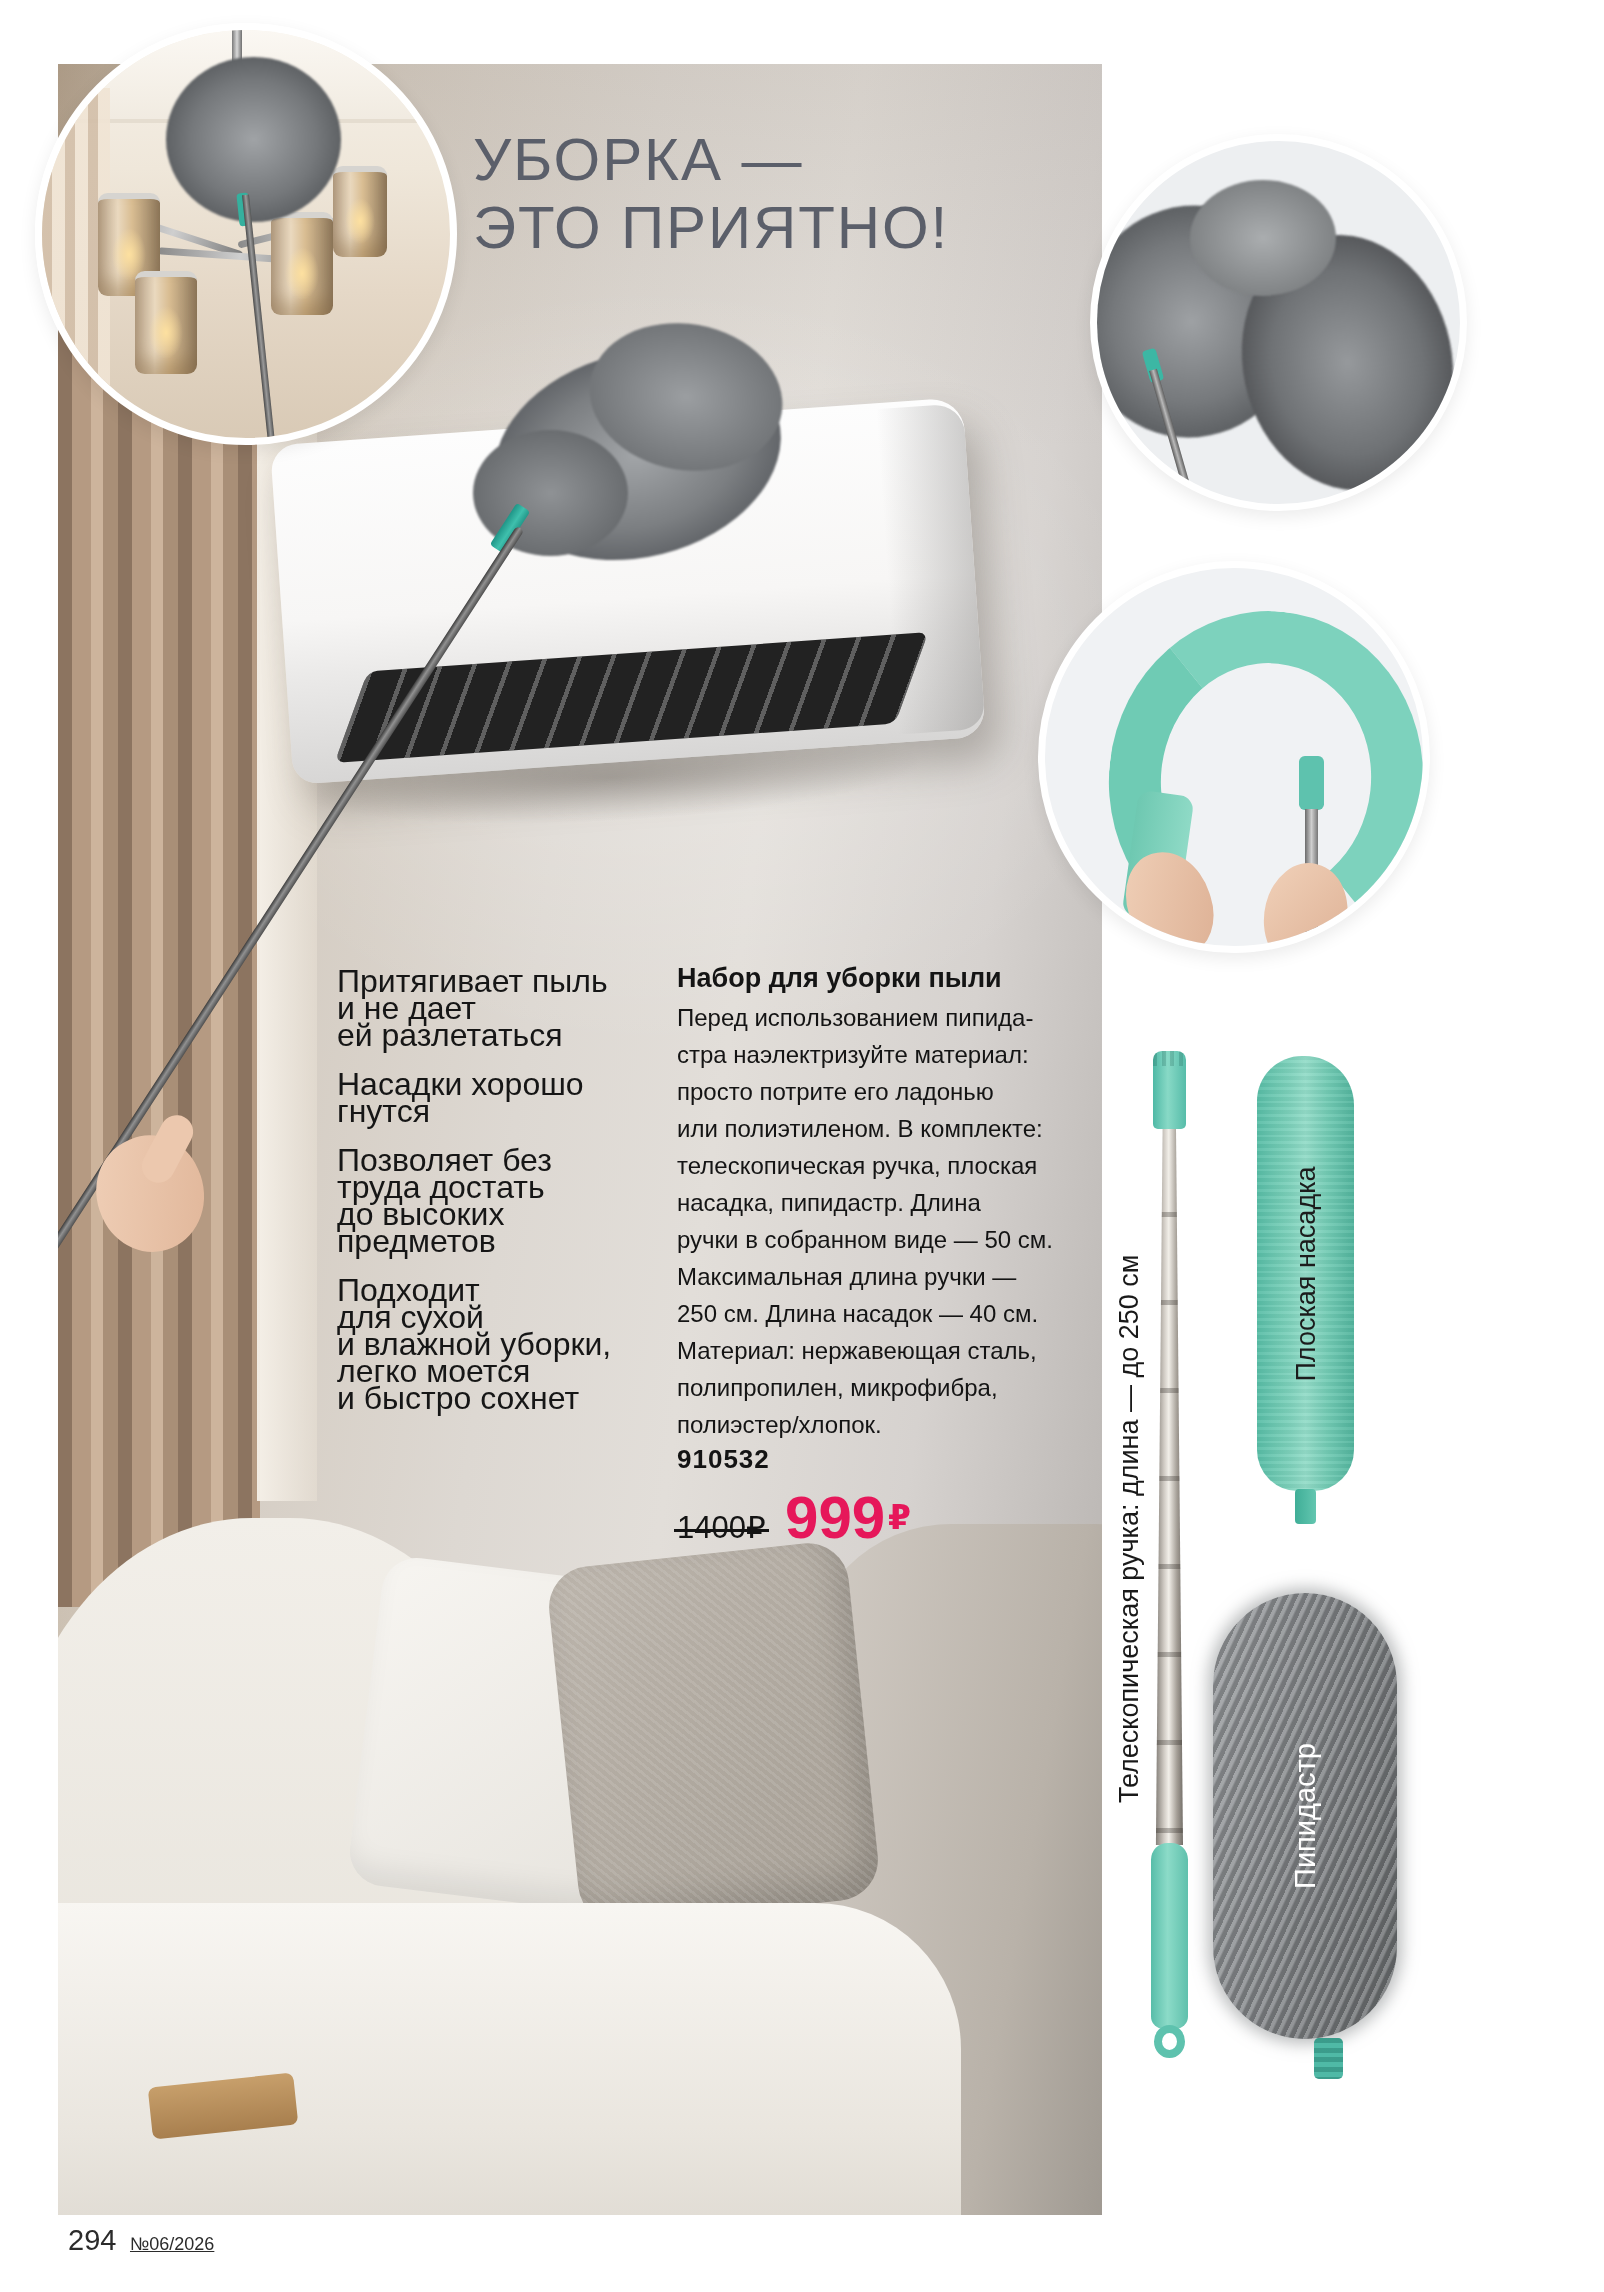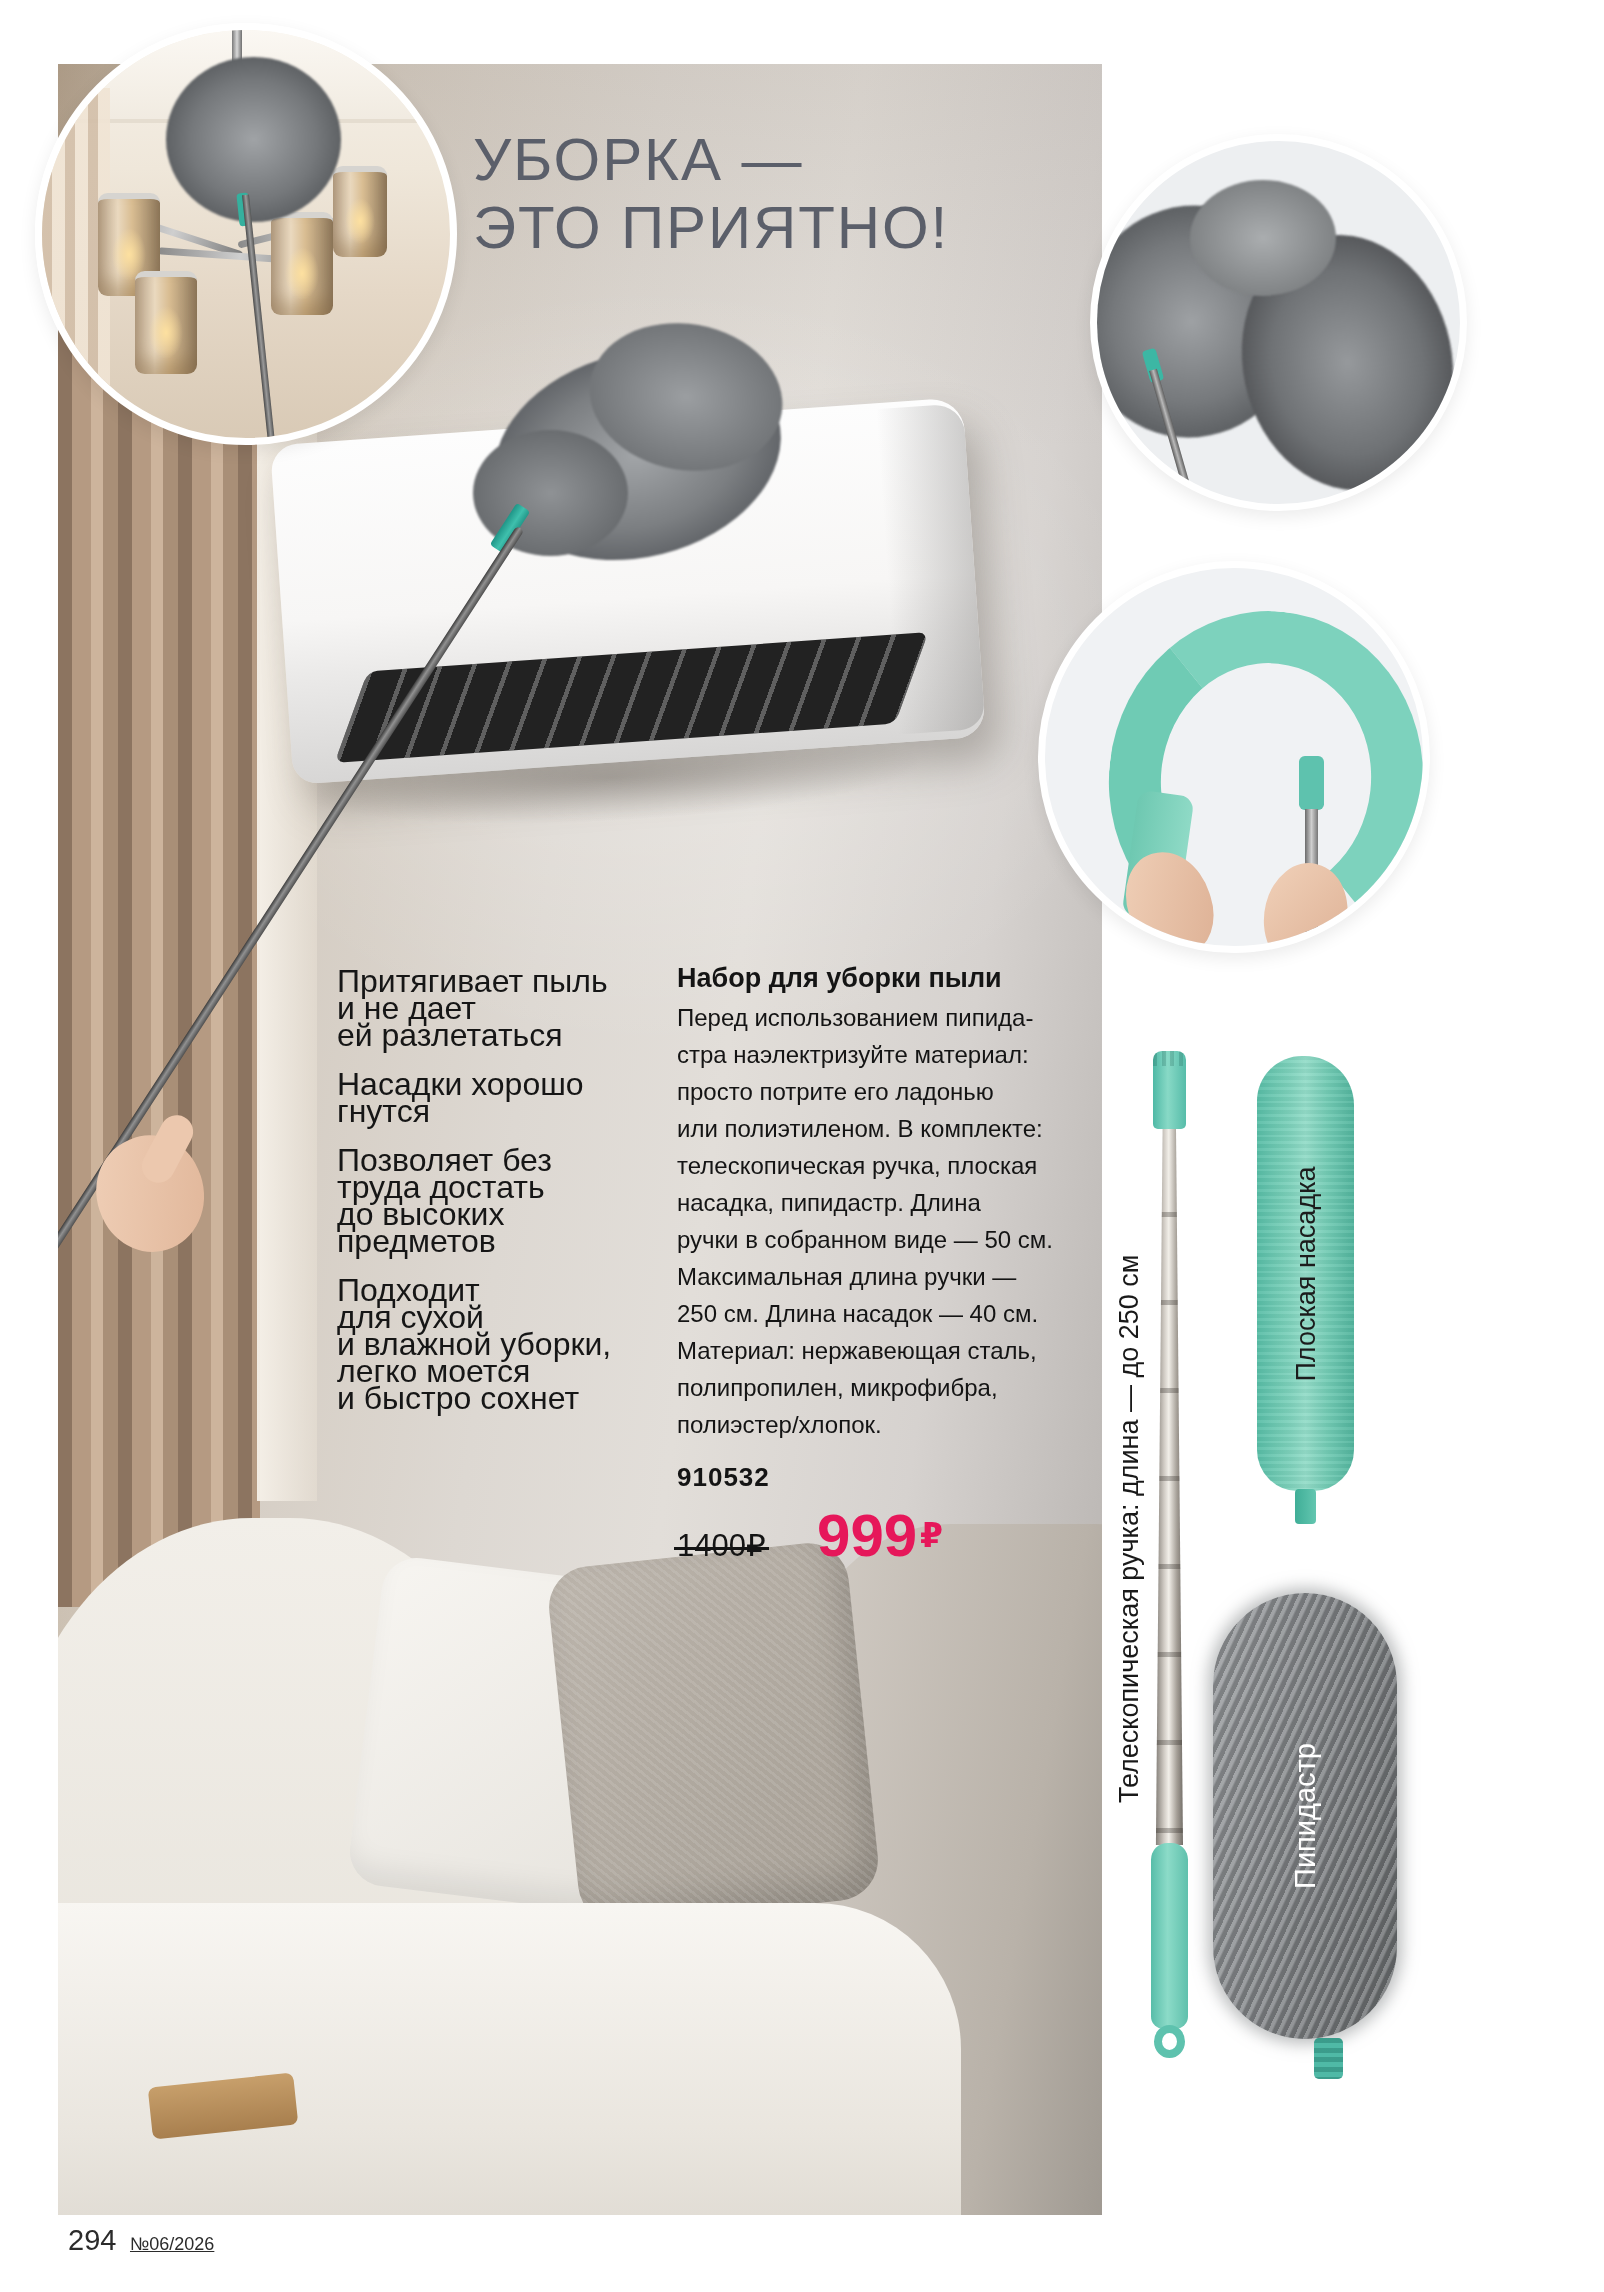--- a/index.html
+++ b/index.html
@@ -66,25 +66,25 @@
       background:linear-gradient(180deg,#c79f6b,#a87f4e);transform:rotate(-6deg);}
 
   
   .title{position:absolute;left:415px;top:62px;z-index:7;color:#5b5f6a;font-size:60px;line-height:68px;
       font-weight:500;letter-spacing:1.9px;}
   .features{position:absolute;left:279px;top:904px;z-index:7;font-size:32px;line-height:27px;color:#161616;}
   .features p{margin:0 0 22px;white-space:pre-line;}
   .desc{position:absolute;left:619px;top:899px;width:456px;z-index:7;color:#141414;}
   .desc h3{margin:0 0 4.9px;font-size:27px;line-height:31px;font-weight:700;}
   .desc .body{font-size:24px;line-height:37px;white-space:pre-line;}
-  .desc .code{margin-top:19px;font-size:26px;font-weight:600;letter-spacing:1px;}
+  .desc .code{margin-top:1px;font-size:26px;font-weight:600;letter-spacing:1px;}
   .price-row{margin-top:13.6px;display:flex;align-items:baseline;gap:19.4px;}
   .price-old{position:relative;font-size:31px;font-weight:500;color:#141414;white-space:nowrap;}
   .price-old::after{content:"";position:absolute;left:-2.9px;right:-2.9px;top:52%;height:2.9px;background:#141414;}
-  .price-new{color:#e6175a;font-weight:800;font-size:60px;line-height:60px;white-space:nowrap;display:flex;align-items:flex-start;margin-left:32px;}
+  .price-new{color:#e6175a;font-weight:800;font-size:60px;line-height:60px;white-space:nowrap;display:flex;align-items:flex-start;}
   .price-new .cur{font-size:33px;font-weight:700;margin-left:2.9px;}
   .rub{font-family:"DejaVu Sans","Liberation Sans",sans-serif;}
 
   
   .circle{position:absolute;border-radius:50%;overflow:hidden;border:7.8px solid #ffffff;z-index:10;
       box-shadow:0 5.8px 17.5px rgba(0,0,0,.08);}
   .c1{left:35px;top:23px;width:408px;height:408px;
       background:linear-gradient(180deg,#f7f2ea 0%,#efe7da 34%,#e5d8c7 64%,#d9cab6 100%);}
   .c1 .ceil{position:absolute;left:-10%;top:0;width:120%;height:89px;background:linear-gradient(180deg,#fbf8f3,#f1ebe1);
       border-bottom:4.9px solid #e5ddd0;}

